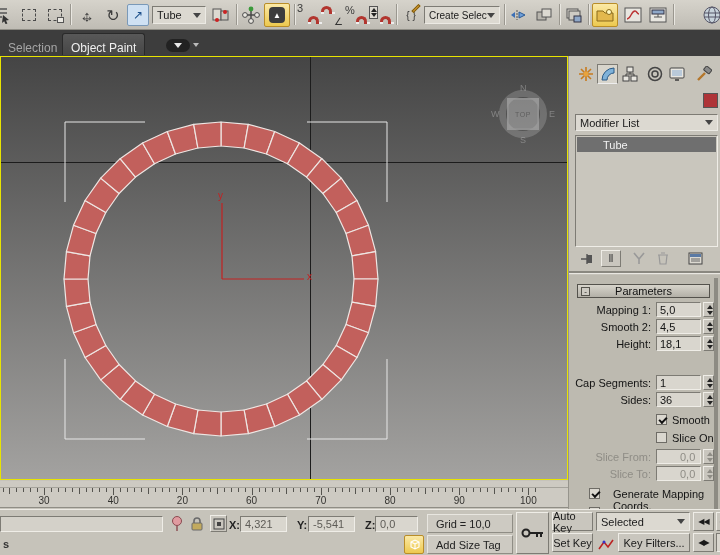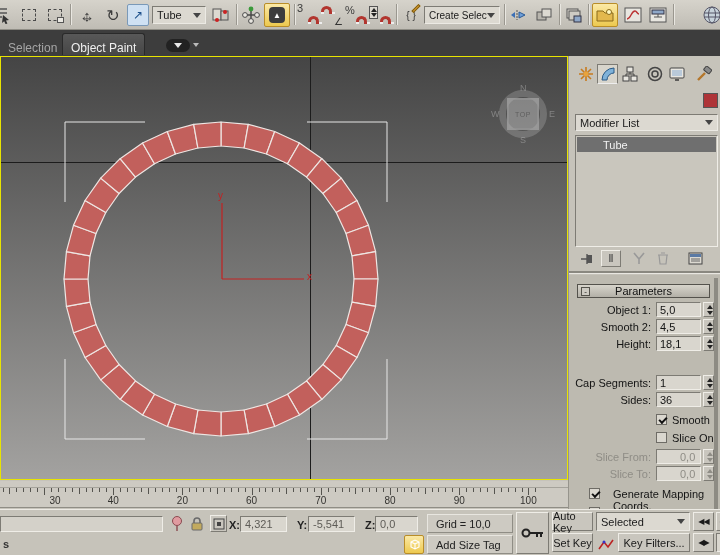--- a/index.html
+++ b/index.html
@@ -421,21 +421,21 @@
 
   <div style="position:absolute;left:0;top:215px;width:152px;height:2px;background:#8a8880;box-shadow:0 1px 0 #e9e7e1"></div>
   <div id="rollout-bg"></div>
 
   <div id="params-hdr">
     <div id="params-minus">-</div>
     <span>Parameters</span>
   </div>
 
   <div class="prow" style="top:246px">
-    <span class="plabel">Object 1:</span>
+    <span class="plabel">Mapping 1:</span>
     <div class="pfield sunken">
         <span>5,0</span>
       </div>
     <div class="spin raised">
         <div class="u">
           <div class="tri-u"></div>
         </div>
         <div class="d">
           <div class="tri-d"></div>
         </div>
@@ -618,21 +618,21 @@
     <div class="tick" style="left: 473px; height: 4px;"></div>
     <div class="tick" style="left: 480px; height: 4px;"></div>
     <div class="tick" style="left: 486.9px; height: 4px;"></div>
     <div class="tick" style="left: 493.8px; height: 6px;"></div>
     <div class="tick" style="left: 500.7px; height: 4px;"></div>
     <div class="tick" style="left: 507.6px; height: 4px;"></div>
     <div class="tick" style="left: 514.6px; height: 4px;"></div>
     <div class="tick" style="left: 521.5px; height: 4px;"></div>
     <div class="tick" style="left: 528.4px; height: 7px;"></div>
     <div class="tick" style="left: 535.3px; height: 4px;"></div>
-    <span class="rnum" style="left: 55px;">30</span>
+    <span class="rnum" style="left: 44px;">30</span>
     <span class="rnum" style="left: 113.2px;">40</span>
     <span class="rnum" style="left: 182.4px;">20</span>
     <span class="rnum" style="left: 251.6px;">60</span>
     <span class="rnum" style="left: 320.8px;">70</span>
     <span class="rnum" style="left: 390px;">80</span>
     <span class="rnum" style="left: 459.2px;">90</span>
     <span class="rnum" style="left: 528.4px;">100</span>
   </div>
 
 <div id="statusbar">

